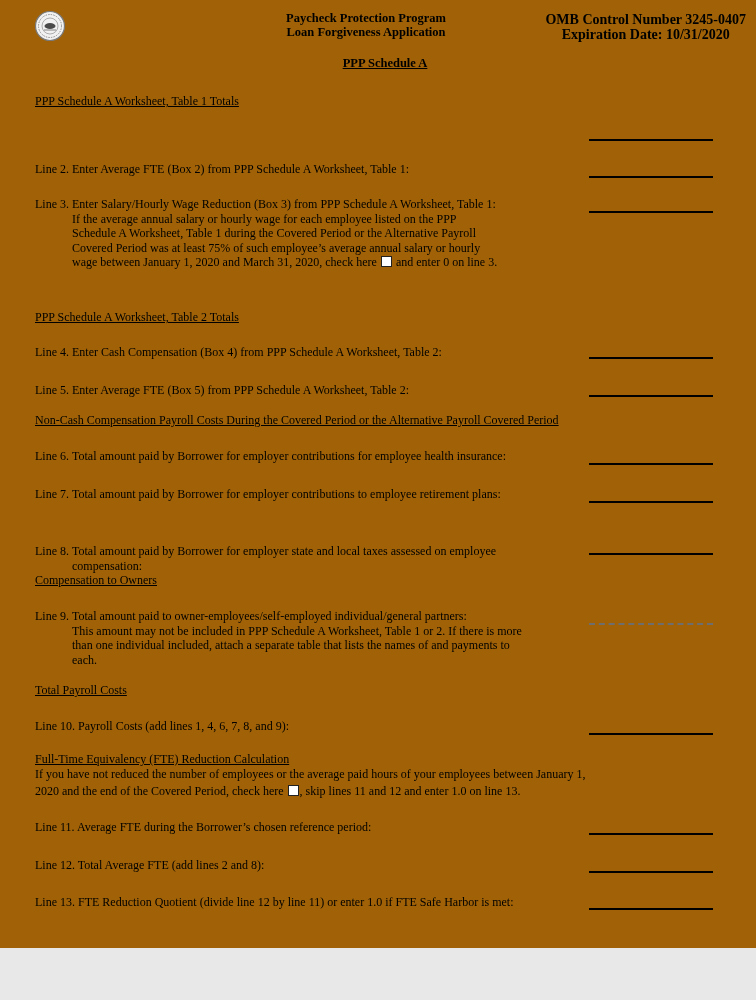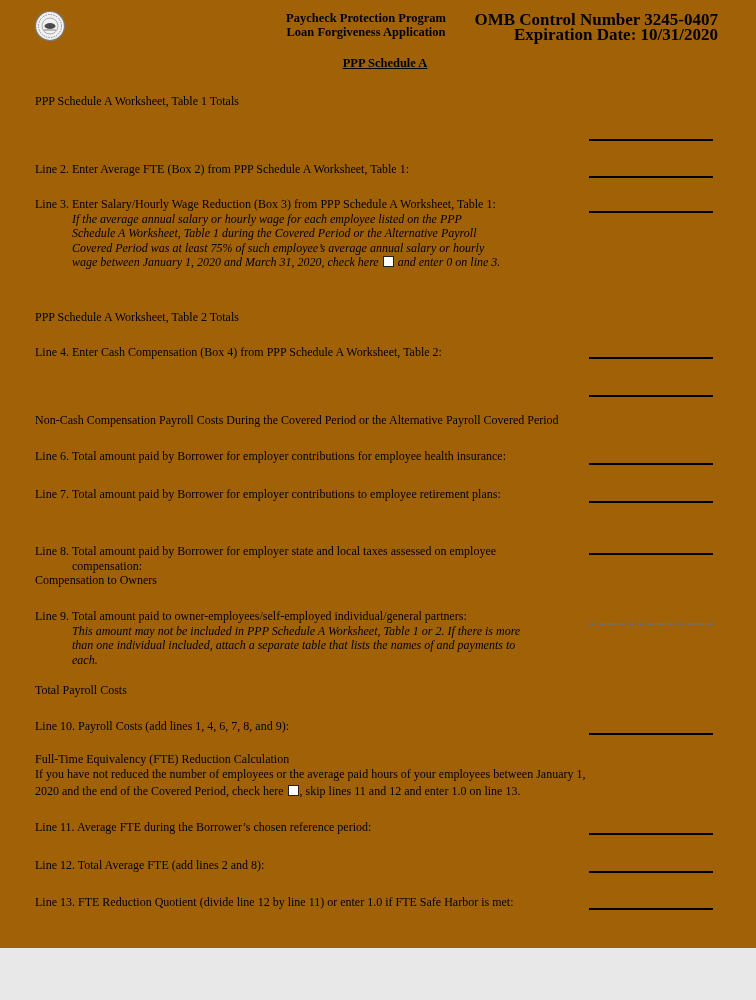--- a/index.html
+++ b/index.html
@@ -8,29 +8,29 @@
     width:756px;height:948px;
     background:#a16207;
     font-family:"Liberation Serif", serif;
     font-size:12px;color:#000;
     margin:0 auto;
     overflow:hidden;
   }
   .abs{position:absolute;}
   .center{left:0;width:756px;text-align:center;}
   .hdr-title{top:11px;line-height:14px;font-weight:bold;font-size:12.5px;transform:translateX(-12px);}
-  .hdr-omb{top:12px;right:38px;text-align:right;font-weight:bold;font-size:17px;line-height:15px;}
+  .hdr-omb{top:12px;right:10px;text-align:center;font-weight:bold;font-size:14px;line-height:15px;}
   .schedule-title{top:56px;font-weight:bold;font-size:12.5px;transform:translateX(7px);}
   .schedule-title span{text-decoration:underline;}
-  .sec{position:absolute;left:35px;line-height:14.5px;white-space:nowrap;}
+  .sec{position:absolute;left:35px;line-height:14.5px;text-decoration:underline;white-space:nowrap;}
   .item{position:absolute;left:35px;padding-left:37px;width:545px;line-height:14.5px;}
   .item .lbl{position:absolute;left:0;top:0;white-space:nowrap;}
   .item.inline{padding-left:0;}
   .one{white-space:nowrap;}
-  .note{width:430px;font-style:italic;}
+  .note{width:430px;}
   .blank{position:absolute;left:589px;width:124px;height:16px;border-bottom:2px solid #000;font-size:11px;text-align:center;}
   .blank.dashed{border-bottom:2px dashed #6e6e6e;}
   .cb{display:inline-block;width:9px;height:9px;border:1px solid #222;vertical-align:-1px;margin:0 1px;background:#fff;}
   .fte-para{position:absolute;left:35px;top:766px;width:565px;line-height:17px;}
   .footer{position:absolute;left:35px;top:958px;line-height:14px;}
   .seal{position:absolute;left:34px;top:10px;width:32px;height:32px;}
 </style>
 </head>
 <body>
 
@@ -76,20 +76,24 @@
   <div class="blank" style="top:195px"></div>
 
   <div class="sec" style="top:310px">PPP Schedule A Worksheet, Table 2 Totals</div>
 
   <div class="item" style="top:345px">
     <span class="lbl">Line 4.</span>
     <div class="one">Enter Cash Compensation (Box 4) from PPP Schedule A Worksheet, Table 2:</div>
   </div>
   <div class="blank" style="top:341px"></div>
 
+  <div class="item" style="top:383px">
+    <span class="lbl">Line 5.</span>
+    <div class="one">Enter Average FTE (Box 5) from PPP Schedule A Worksheet, Table 2:</div>
+  </div>
   <div class="blank" style="top:379px"></div>
 
   <div class="sec" style="top:413px">Non-Cash Compensation Payroll Costs During the Covered Period or the Alternative Payroll Covered Period</div>
 
   <div class="item" style="top:449px">
     <span class="lbl">Line 6.</span>
     <div class="one">Total amount paid by Borrower for employer contributions for employee health insurance:</div>
   </div>
   <div class="blank" style="top:447px"></div>
 

